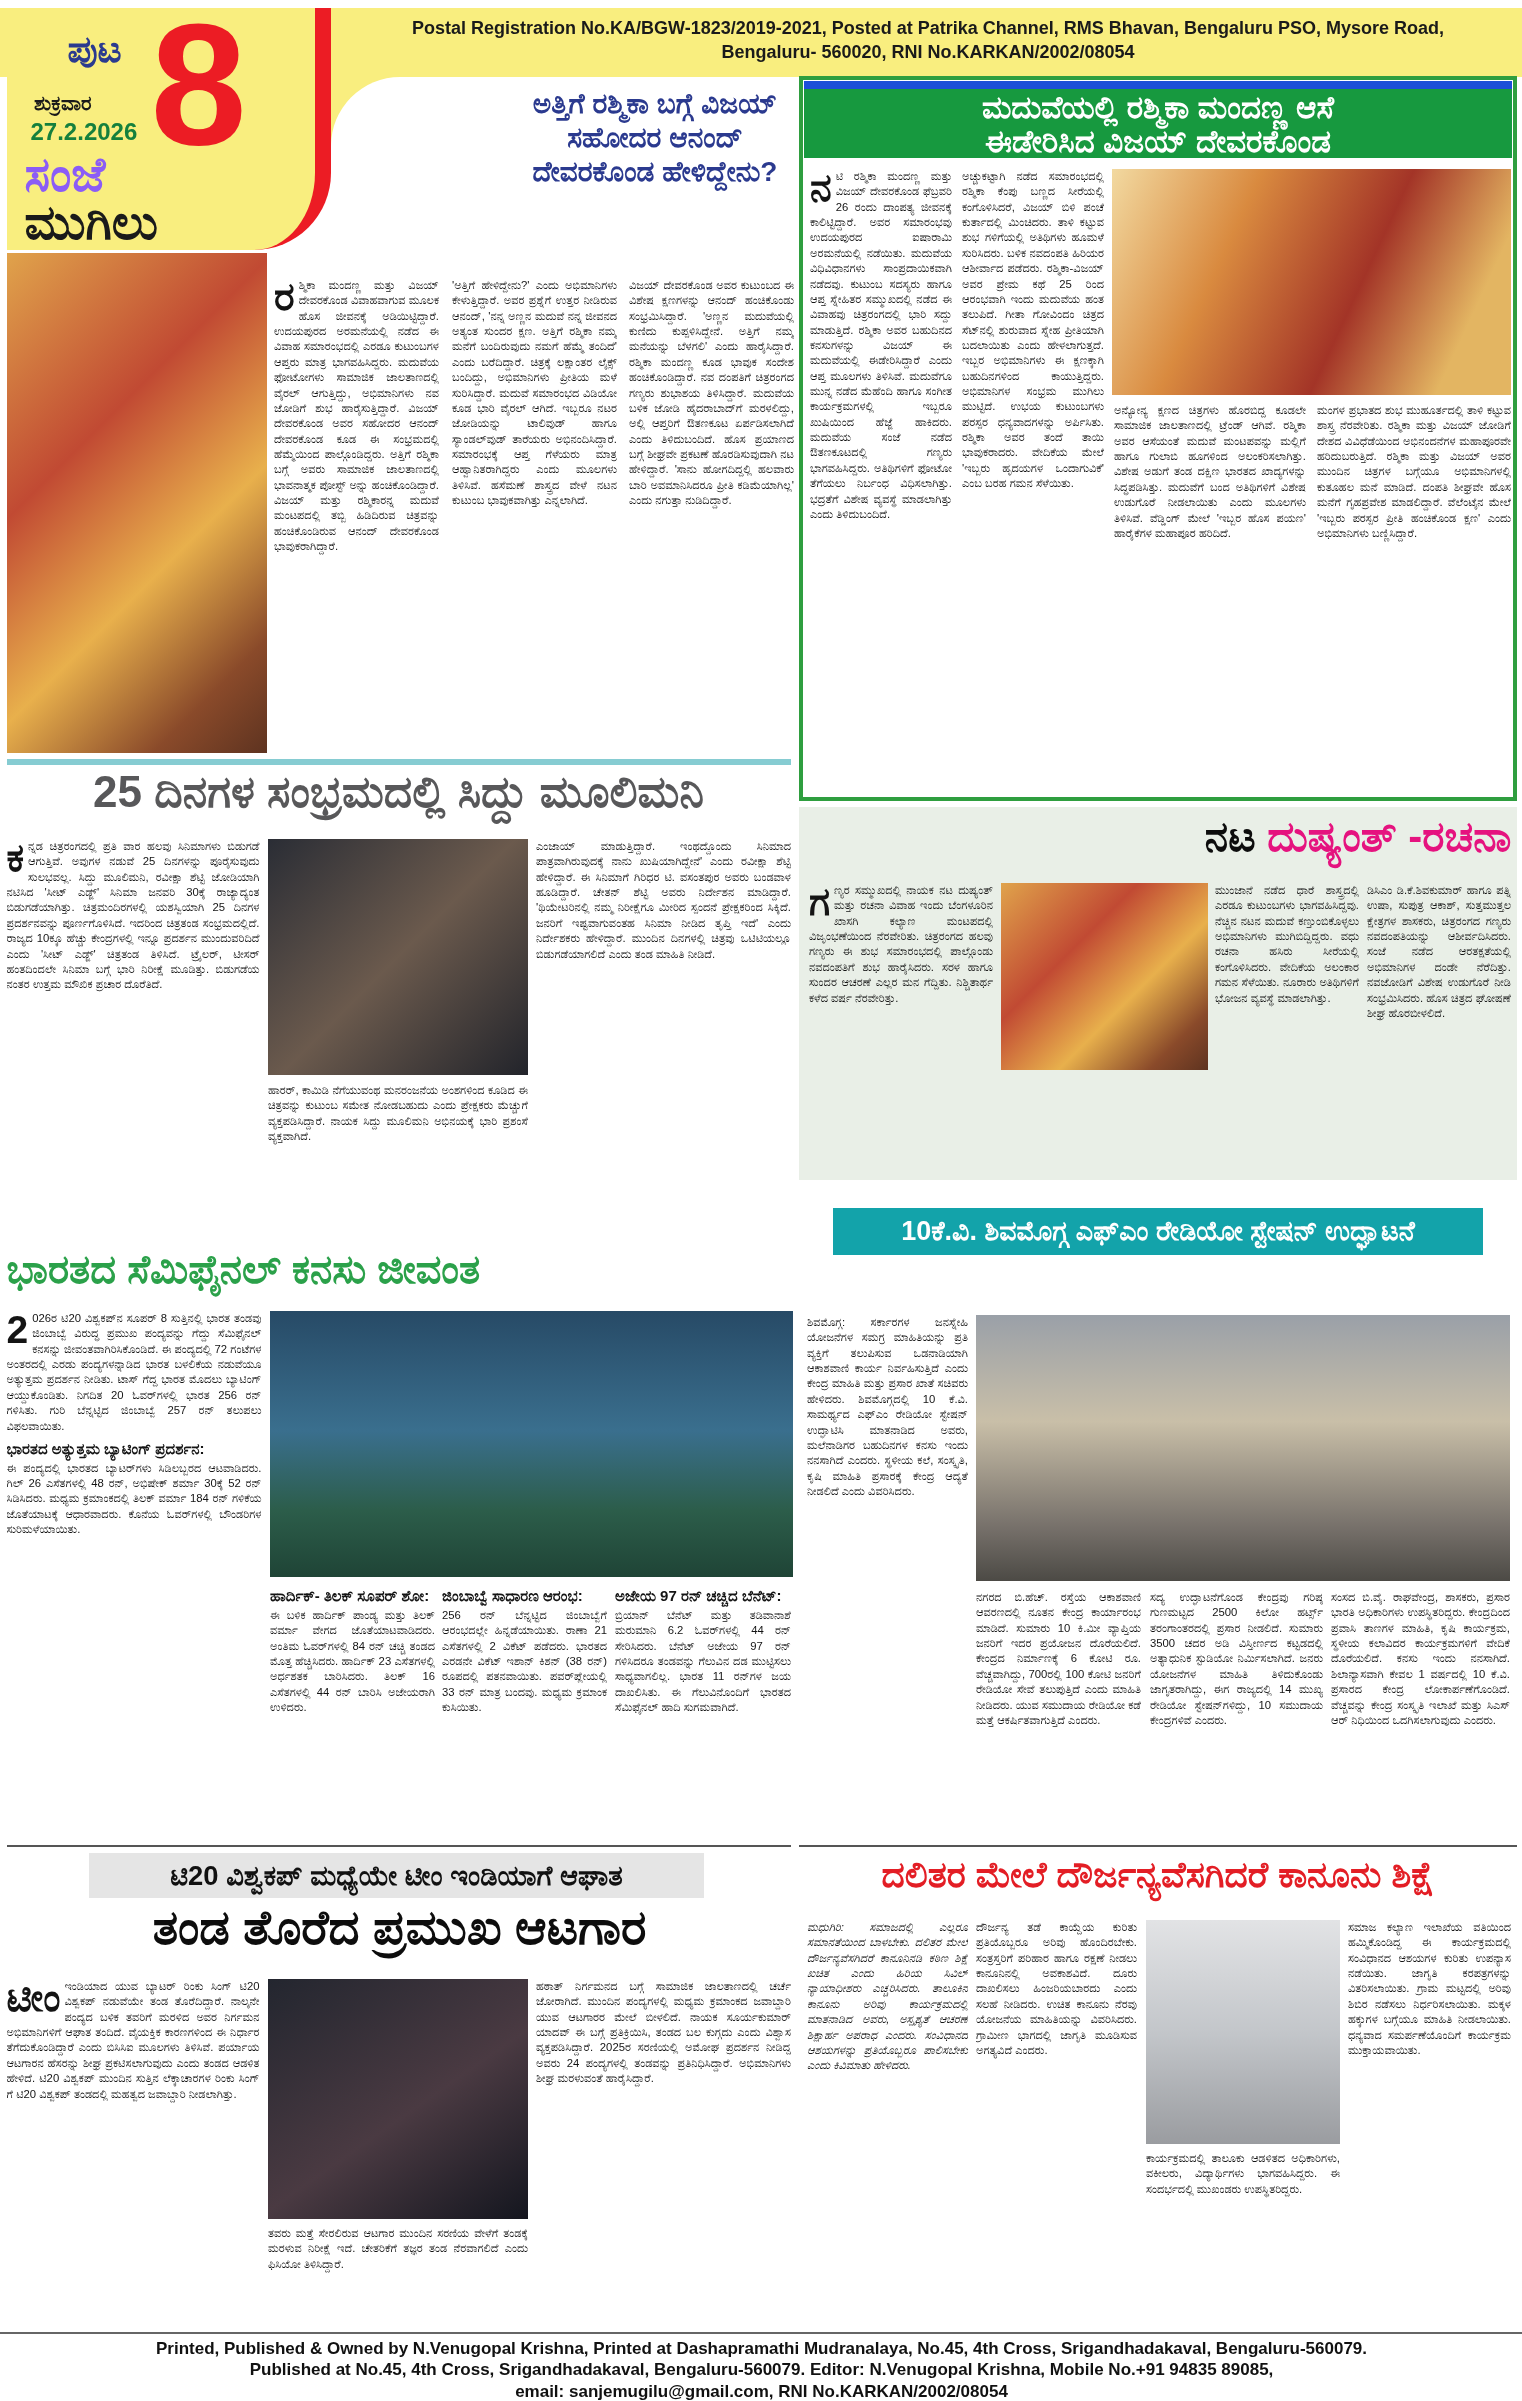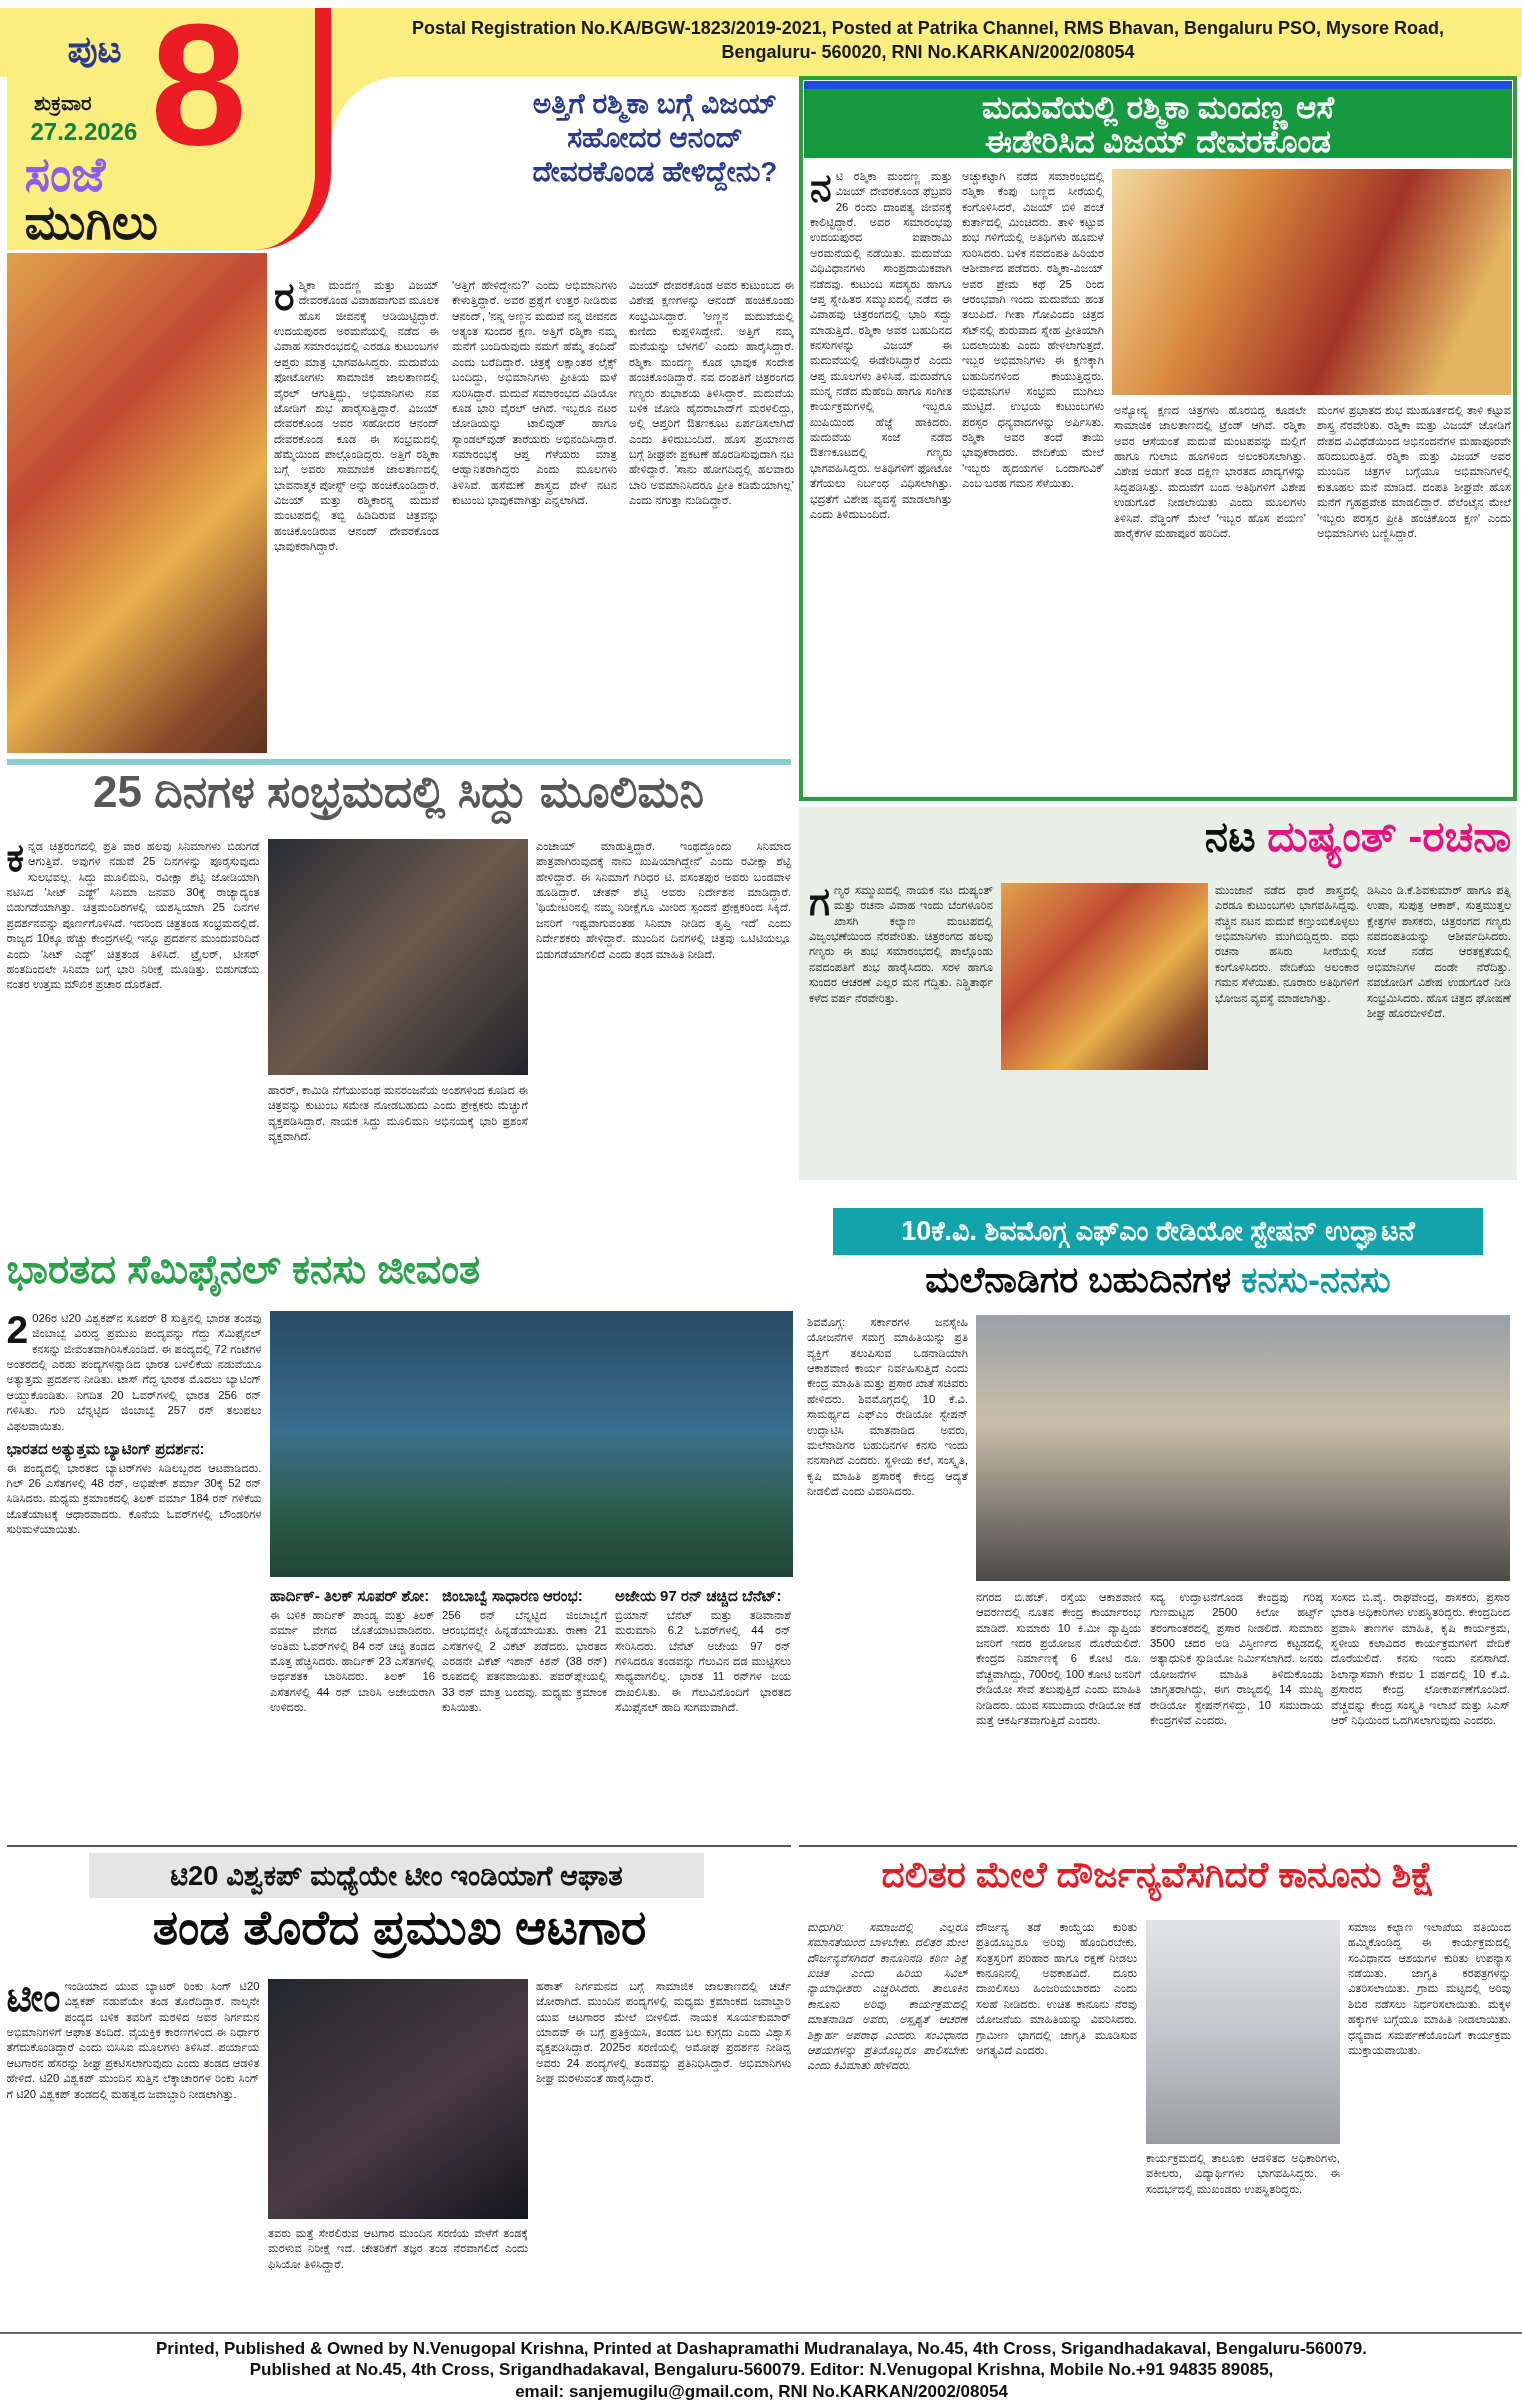--- a/index.html
+++ b/index.html
@@ -132,23 +132,20 @@
   <div class="abs bt" style="left:442px;top:1586px;width:165px;height:257px;">
     <div class="subhead" style="margin-top:0">ಜಿಂಬಾಬ್ವೆ ಸಾಧಾರಣ ಆರಂಭ:</div>
     <div>256 ರನ್ ಬೆನ್ನಟ್ಟಿದ ಜಿಂಬಾಬ್ವೆಗೆ ಆರಂಭದಲ್ಲೇ ಹಿನ್ನಡೆಯಾಯಿತು. ರಾಣಾ 21 ಎಸೆತಗಳಲ್ಲಿ 2 ವಿಕೆಟ್ ಪಡೆದರು. ಭಾರತದ ಎರಡನೇ ವಿಕೆಟ್ ಇಶಾನ್ ಕಿಶನ್ (38 ರನ್) ರೂಪದಲ್ಲಿ ಪತನವಾಯಿತು. ಪವರ್‌ಪ್ಲೇಯಲ್ಲಿ 33 ರನ್ ಮಾತ್ರ ಬಂದವು. ಮಧ್ಯಮ ಕ್ರಮಾಂಕ ಕುಸಿಯಿತು.</div>
   </div>
   <div class="abs bt" style="left:615px;top:1586px;width:176px;height:257px;">
     <div class="subhead" style="margin-top:0">ಅಜೇಯ 97 ರನ್ ಚಚ್ಚಿದ ಬೆನೆಟ್:</div>
     <div>ಬ್ರಿಯಾನ್ ಬೆನೆಟ್ ಮತ್ತು ತಡಿವಾನಾಶೆ ಮರುಮಾನಿ 6.2 ಓವರ್‌ಗಳಲ್ಲಿ 44 ರನ್ ಸೇರಿಸಿದರು. ಬೆನೆಟ್ ಅಜೇಯ 97 ರನ್ ಗಳಿಸಿದರೂ ತಂಡವನ್ನು ಗೆಲುವಿನ ದಡ ಮುಟ್ಟಿಸಲು ಸಾಧ್ಯವಾಗಲಿಲ್ಲ. ಭಾರತ 11 ರನ್‌ಗಳ ಜಯ ದಾಖಲಿಸಿತು. ಈ ಗೆಲುವಿನೊಂದಿಗೆ ಭಾರತದ ಸೆಮಿಫೈನಲ್ ಹಾದಿ ಸುಗಮವಾಗಿದೆ.</div>
   </div>
 
   <div class="abs kicker6">10ಕೆ.ವಿ. ಶಿವಮೊಗ್ಗ ಎಫ್ಎಂ ರೇಡಿಯೋ ಸ್ಟೇಷನ್ ಉದ್ಘಾಟನೆ</div>
-  <div class="abs h-a6">
-    <span style="color:#0d0d0d">ಮಲೆನಾಡಿಗರ ಬಹುದಿನಗಳ </span><span style="color:#0f9aa1">ಕನಸು-ನನಸು</span>
-  </div>
   <div class="abs bt" style="left:807px;top:1315px;width:161px;height:526px;">ಶಿವಮೊಗ್ಗ: ಸರ್ಕಾರಗಳ ಜನಸ್ನೇಹಿ ಯೋಜನೆಗಳ ಸಮಗ್ರ ಮಾಹಿತಿಯನ್ನು ಪ್ರತಿ ವ್ಯಕ್ತಿಗೆ ತಲುಪಿಸುವ ಒಡನಾಡಿಯಾಗಿ ಆಕಾಶವಾಣಿ ಕಾರ್ಯ ನಿರ್ವಹಿಸುತ್ತಿದೆ ಎಂದು ಕೇಂದ್ರ ಮಾಹಿತಿ ಮತ್ತು ಪ್ರಸಾರ ಖಾತೆ ಸಚಿವರು ಹೇಳಿದರು. ಶಿವಮೊಗ್ಗದಲ್ಲಿ 10 ಕೆ.ವಿ. ಸಾಮರ್ಥ್ಯದ ಎಫ್‌ಎಂ ರೇಡಿಯೋ ಸ್ಟೇಷನ್ ಉದ್ಘಾಟಿಸಿ ಮಾತನಾಡಿದ ಅವರು, ಮಲೆನಾಡಿಗರ ಬಹುದಿನಗಳ ಕನಸು ಇಂದು ನನಸಾಗಿದೆ ಎಂದರು. ಸ್ಥಳೀಯ ಕಲೆ, ಸಂಸ್ಕೃತಿ, ಕೃಷಿ ಮಾಹಿತಿ ಪ್ರಸಾರಕ್ಕೆ ಕೇಂದ್ರ ಆದ್ಯತೆ ನೀಡಲಿದೆ ಎಂದು ವಿವರಿಸಿದರು.</div>
   <div class="abs photo ph-event" style="left:976px;top:1315px;width:534px;height:266px;"></div>
   <div class="abs bt" style="left:976px;top:1590px;width:165px;height:252px;">ನಗರದ ಬಿ.ಹೆಚ್. ರಸ್ತೆಯ ಆಕಾಶವಾಣಿ ಆವರಣದಲ್ಲಿ ನೂತನ ಕೇಂದ್ರ ಕಾರ್ಯಾರಂಭ ಮಾಡಿದೆ. ಸುಮಾರು 10 ಕಿ.ಮೀ ವ್ಯಾಪ್ತಿಯ ಜನರಿಗೆ ಇದರ ಪ್ರಯೋಜನ ದೊರೆಯಲಿದೆ. ಕೇಂದ್ರದ ನಿರ್ಮಾಣಕ್ಕೆ 6 ಕೋಟಿ ರೂ. ವೆಚ್ಚವಾಗಿದ್ದು, 700ರಲ್ಲಿ 100 ಕೋಟಿ ಜನರಿಗೆ ರೇಡಿಯೋ ಸೇವೆ ತಲುಪುತ್ತಿದೆ ಎಂದು ಮಾಹಿತಿ ನೀಡಿದರು. ಯುವ ಸಮುದಾಯ ರೇಡಿಯೋ ಕಡೆ ಮತ್ತೆ ಆಕರ್ಷಿತವಾಗುತ್ತಿದೆ ಎಂದರು.</div>
   <div class="abs bt" style="left:1150px;top:1590px;width:173px;height:252px;">ಸದ್ಯ ಉದ್ಘಾಟನೆಗೊಂಡ ಕೇಂದ್ರವು ಗರಿಷ್ಠ ಗುಣಮಟ್ಟದ 2500 ಕಿಲೋ ಹರ್ಟ್ಸ್ ತರಂಗಾಂತರದಲ್ಲಿ ಪ್ರಸಾರ ನೀಡಲಿದೆ. ಸುಮಾರು 3500 ಚದರ ಅಡಿ ವಿಸ್ತೀರ್ಣದ ಕಟ್ಟಡದಲ್ಲಿ ಅತ್ಯಾಧುನಿಕ ಸ್ಟುಡಿಯೋ ನಿರ್ಮಿಸಲಾಗಿದೆ. ಜನರು ಯೋಜನೆಗಳ ಮಾಹಿತಿ ತಿಳಿದುಕೊಂಡು ಜಾಗೃತರಾಗಿದ್ದು, ಈಗ ರಾಜ್ಯದಲ್ಲಿ 14 ಮುಖ್ಯ ರೇಡಿಯೋ ಸ್ಟೇಷನ್‌ಗಳಿದ್ದು, 10 ಸಮುದಾಯ ಕೇಂದ್ರಗಳಿವೆ ಎಂದರು.</div>
   <div class="abs bt" style="left:1331px;top:1590px;width:179px;height:252px;">ಸಂಸದ ಬಿ.ವೈ. ರಾಘವೇಂದ್ರ, ಶಾಸಕರು, ಪ್ರಸಾರ ಭಾರತಿ ಅಧಿಕಾರಿಗಳು ಉಪಸ್ಥಿತರಿದ್ದರು. ಕೇಂದ್ರದಿಂದ ಪ್ರವಾಸಿ ತಾಣಗಳ ಮಾಹಿತಿ, ಕೃಷಿ ಕಾರ್ಯಕ್ರಮ, ಸ್ಥಳೀಯ ಕಲಾವಿದರ ಕಾರ್ಯಕ್ರಮಗಳಿಗೆ ವೇದಿಕೆ ದೊರೆಯಲಿದೆ. ಕನಸು ಇಂದು ನನಸಾಗಿದೆ. ಶಿಲಾನ್ಯಾಸವಾಗಿ ಕೇವಲ 1 ವರ್ಷದಲ್ಲಿ 10 ಕೆ.ವಿ. ಪ್ರಸಾರದ ಕೇಂದ್ರ ಲೋಕಾರ್ಪಣೆಗೊಂಡಿದೆ. ವೆಚ್ಚವನ್ನು ಕೇಂದ್ರ ಸಂಸ್ಕೃತಿ ಇಲಾಖೆ ಮತ್ತು ಸಿಎಸ್ ಆರ್ ನಿಧಿಯಿಂದ ಒದಗಿಸಲಾಗುವುದು ಎಂದರು.</div>
 
   <div class="abs rule" style="left:6.5px;top:1845px;width:784px;"></div>
   <div class="abs rule" style="left:799px;top:1845px;width:718px;"></div>
 
   <div class="abs kicker7">ಟಿ20 ವಿಶ್ವಕಪ್ ಮಧ್ಯೆಯೇ ಟೀಂ ಇಂಡಿಯಾಗೆ ಆಘಾತ</div>

